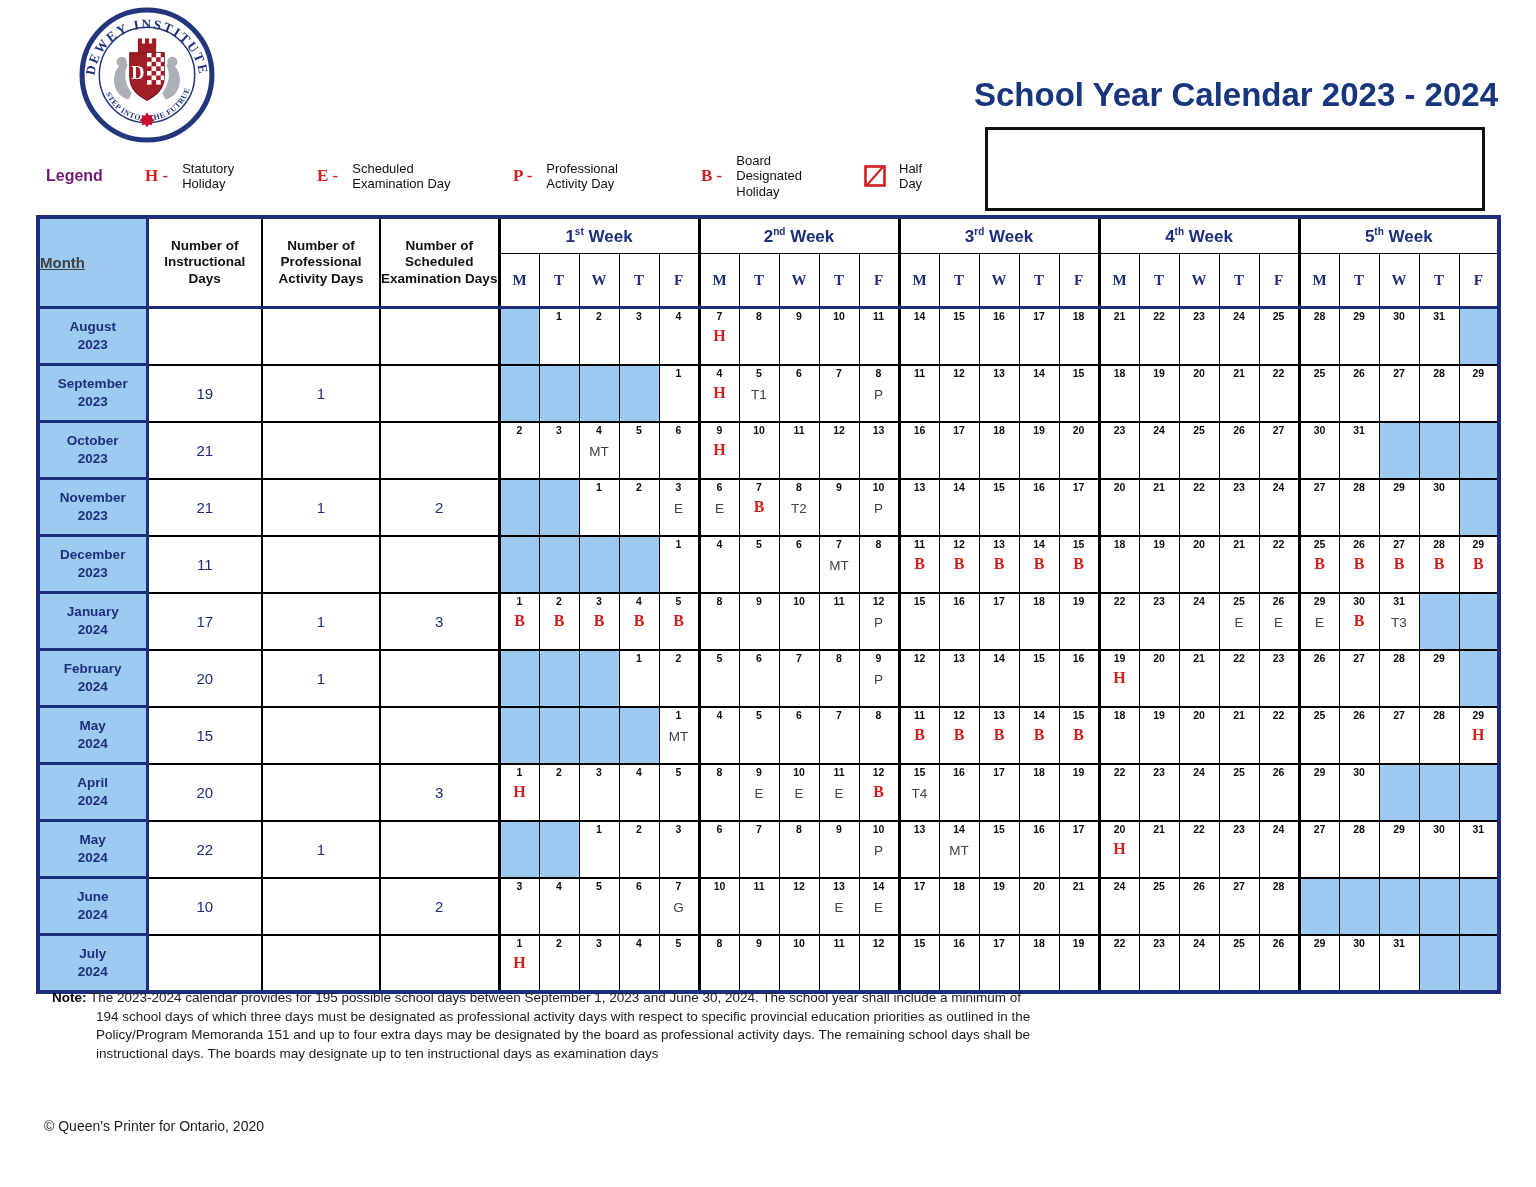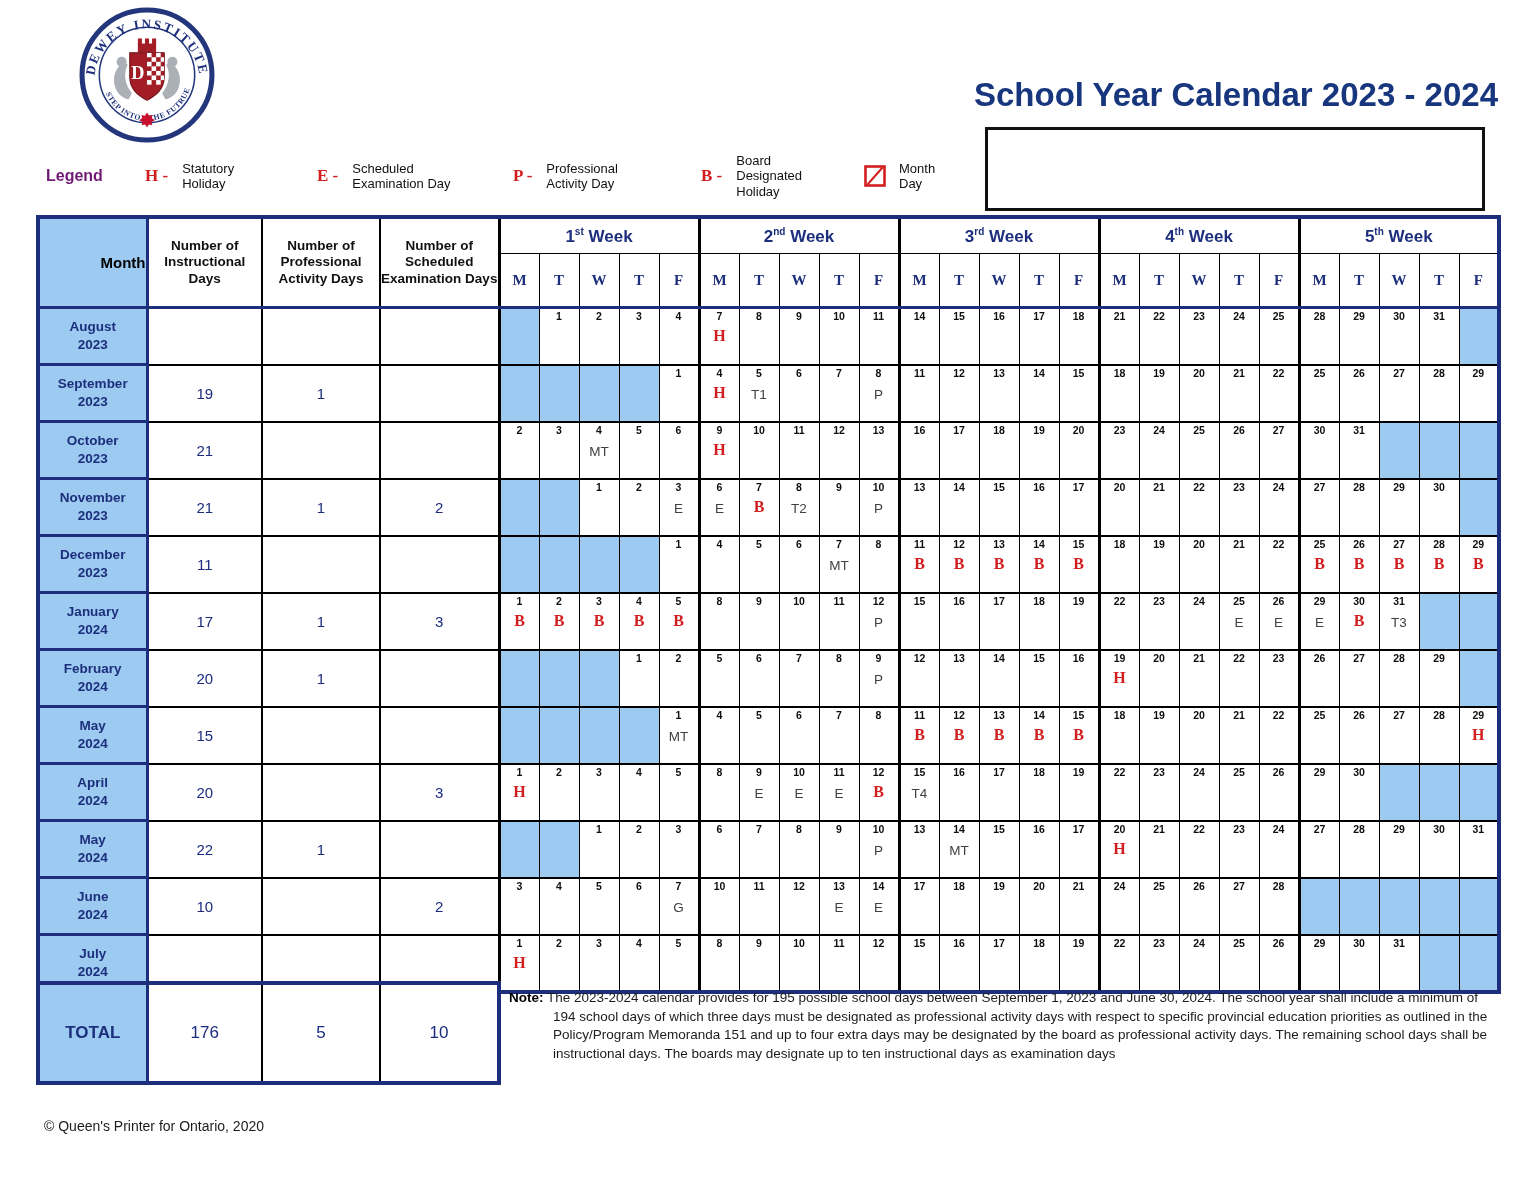--- a/index.html
+++ b/index.html
@@ -32,22 +32,22 @@
   .cal{
     position:absolute;left:36px;top:215px;border-collapse:collapse;table-layout:fixed;
     border:4px solid #1d2f7c;background:#fff;
   }
   .cal th,.cal td{padding:0;}
   .left-h{
     border:2.5px solid #000;border-bottom:3px solid #1d2f7c;background:#fff;
     font-size:13.5px;font-weight:bold;color:#111;text-align:center;line-height:1.2;margin-left:20px;
   }
   .month-h{
-    background:#9ccaf0;border:3px solid #1d2f7c;color:#000000;
-    font-size:15px;font-weight:bold;text-align:right;
+    background:#9ccaf0;border:3px solid #1d2f7c;color:#404040;
+    font-size:15px;font-weight:bold;text-align:left;text-decoration:underline;
   }
   .wk-h{
     height:34px;background:#fff;color:#1d2f7c;font-size:17px;font-weight:bold;
     text-align:center;border-left:3px solid #000;vertical-align:middle;
   }
   .wk-h sup{font-size:10px;}
   .dl{
     height:52px;border:1.5px solid #000;border-bottom:3px solid #1d2f7c;
     font-family:"Liberation Serif",serif;font-weight:bold;color:#1d2f7c;
     font-size:15px;text-align:center;vertical-align:middle;background:#fff;
@@ -72,21 +72,21 @@
   
   .bottom{position:absolute;left:36px;top:981px;display:flex;align-items:flex-start;}
   .total-table{border-collapse:collapse;table-layout:fixed;border:4px solid #1d2f7c;background:#fff;}
   .total-table td{height:96px;padding:0;}
   .total-label{
     background:#9ccaf0;border:3px solid #1d2f7c;color:#1d2f7c;font-weight:bold;
     font-size:17px;text-align:center;vertical-align:middle;
   }
   .total-num{border:2.5px solid #000;color:#1b2c7e;font-size:17px;text-align:center;vertical-align:middle;}
   .note{
-    margin-left:8px;padding-top:8px;width:945px;font-size:13.5px;color:#1c1c1c;
+    margin-left:16px;padding-top:8px;width:945px;font-size:13.5px;color:#1c1c1c;
     line-height:1.38;padding-left:44px;text-indent:-44px;
   }
   .note b{color:#000;}
   .copyright{position:absolute;left:44px;top:1118px;font-size:14px;color:#1c1c1c;}
 </style>
 </head>
 <body>
 
 <div class="logo-wrap">
   <svg viewBox="0 0 136 136" width="138" height="138">
@@ -164,21 +164,21 @@
       </span>
       <span class="lg-item lg3">
         <span class="lg-sym">B -</span>
         <span class="lg-lab">Board Designated Holiday</span>
       </span>
       <span class="lg-item lg4">
         <svg class="hd" viewBox="0 0 24 24">
           <rect x="2.5" y="2.5" width="19" height="19" fill="none" stroke="#d21e1e" stroke-width="2.6"></rect>
           <line x1="4.5" y1="20.5" x2="19.5" y2="3.5" stroke="#d21e1e" stroke-width="2"></line>
         </svg>
-        <span class="lg-lab">Month Day</span>
+        <span class="lg-lab">Half Day</span>
       </span>
     </span>
 </div>
 
 <table class="cal">
   <colgroup>
     <col style="width:109px">
       <col style="width:115px">
       <col style="width:118px">
       <col style="width:119px">
@@ -1209,32 +1209,16 @@
         <td class="day">
           <div class="dn">31</div>
         </td>
         <td class="day blue"></td>
         <td class="day blue"></td>
       </tr>
     </tbody>
 </table>
 
 <div class="bottom">
-  <table class="total-table">
-    <colgroup>
-        <col style="width:109px">
-        <col style="width:115px">
-        <col style="width:118px">
-        <col style="width:119px">
-      </colgroup>
-    <tbody>
-        <tr>
-      <td class="total-label">TOTAL</td>
-      <td class="total-num">176</td>
-      <td class="total-num">5</td>
-      <td class="total-num">10</td>
-    </tr>
-  </tbody>
-    </table>
   <div class="note"><b>Note:</b> <span>The 2023-2024 calendar provides for 195 possible school days between September 1, 2023 and June 30, 2024. The school year shall include a minimum of 194 school days of which three days must be designated as professional activity days with respect to specific provincial education priorities as outlined in the Policy/Program Memoranda 151 and up to four extra days may be designated by the board as professional activity days. The remaining school days shall be instructional days. The boards may designate up to ten instructional days as examination days</span></div>
 </div>
 
 <div class="copyright">© Queen's Printer for Ontario, 2020</div>
 
 </body></html>

